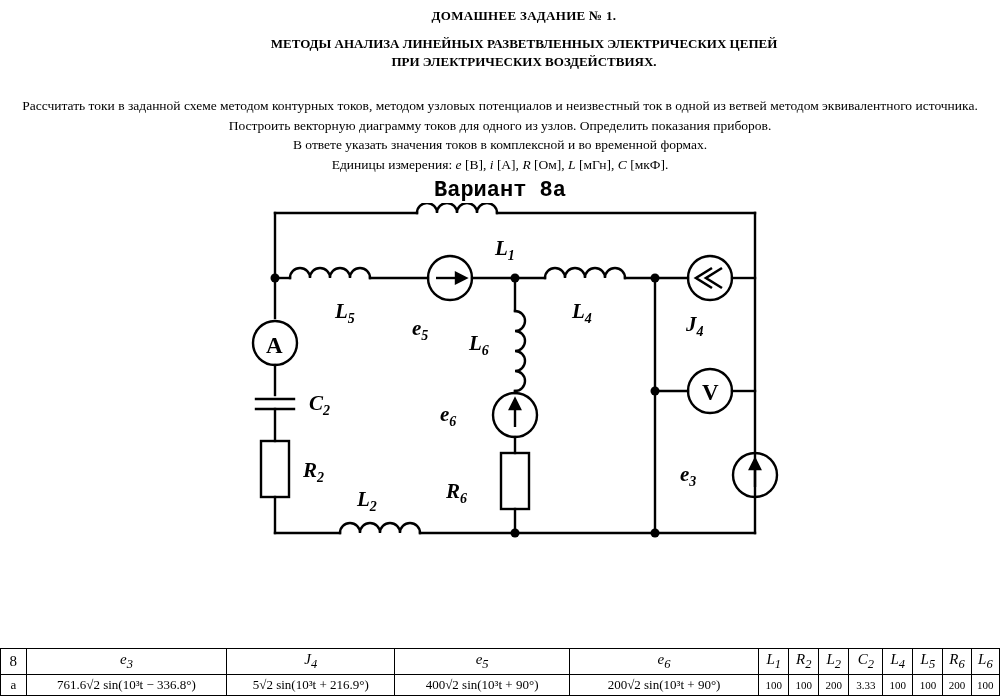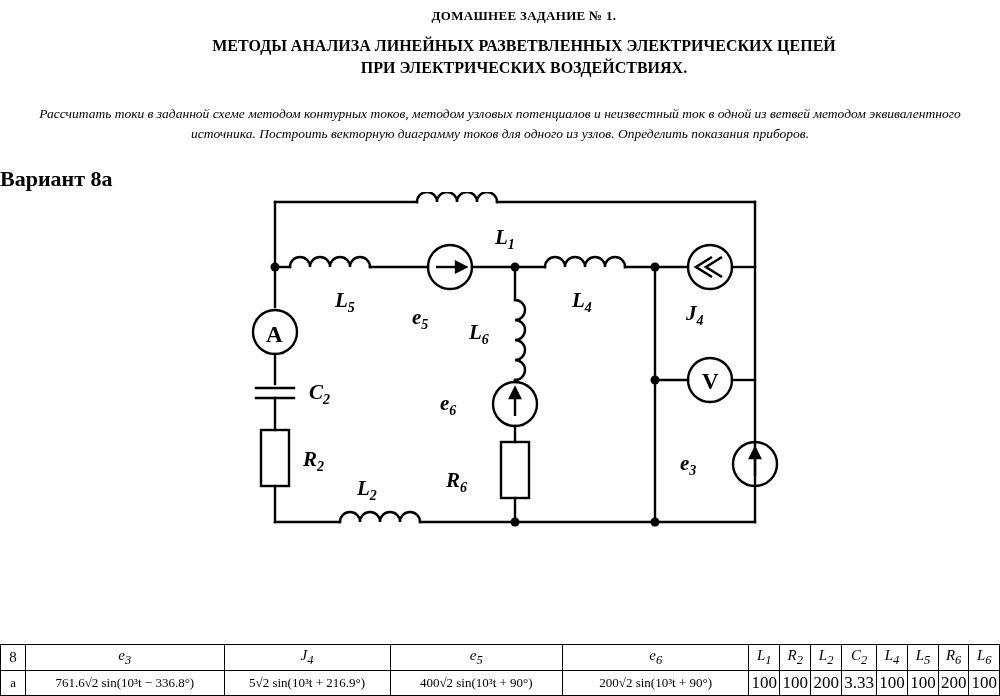--- a/index.html
+++ b/index.html
@@ -3,47 +3,49 @@
 <meta charset="utf-8">
 <style>
   html,body{margin:0;padding:0;}
   body{
     width:1000px;height:696px;background:#ffffff;
     font-family:"Liberation Serif", serif;
     color:#000;position:relative;overflow:hidden;
   }
   .hdr{text-align:center;margin-left:48px;}
   .t1{font-size:13px;font-weight:bold;letter-spacing:.3px;margin-top:8px;}
-  .t2{font-size:16px;font-weight:bold;margin-top:11px;line-height:1.35;}
+  .t2{font-size:13px;font-weight:bold;margin-top:11px;line-height:1.35;}
   .body-text{margin-top:26px;text-align:center;font-size:13.5px;line-height:1.45;}
-  .body-text .p1{padding:0 8px;font-style:italic;}
-  .variant{text-align:left;font-size:22px;font-weight:bold;margin-top:23px;}
+  .body-text .p1{padding:0 8px;}
+  .variant{text-align:center;font-size:22px;font-weight:bold;margin-top:4px;font-family:Liberation Mono, monospace;}
   .schem{position:relative;width:1000px;height:368px;}
   .schem svg{position:absolute;left:0;top:0;}
   .tbl-wrap{position:absolute;left:0;bottom:0;width:1000px;}
   table{border-collapse:collapse;width:1000px;font-size:13px;font-family:"Liberation Serif", serif;}
   th,td{border:1px solid #000;text-align:center;padding:2px 2px;white-space:nowrap;}
   .hdrrow th{font-weight:normal;font-style:italic;font-size:15px;}
-  .num{font-size:17px;}
+  .num{font-size:11px;}
   i{font-style:italic;}
   .rowlbl{font-size:13px;}
 </style>
 </head>
 <body>
 
 <div class="hdr">
   <div class="t1">ДОМАШНЕЕ ЗАДАНИЕ  № 1.</div>
   <div class="t2">
     <div>МЕТОДЫ АНАЛИЗА ЛИНЕЙНЫХ РАЗВЕТВЛЕННЫХ ЭЛЕКТРИЧЕСКИХ ЦЕПЕЙ</div>
     <div>ПРИ ЭЛЕКТРИЧЕСКИХ ВОЗДЕЙСТВИЯХ.</div>
   </div>
 </div>
 
 <div class="body-text">
   <div class="p1">Рассчитать токи  в заданной схеме методом контурных токов, методом узловых потенциалов и неизвестный ток в одной из ветвей методом эквивалентного источника. Построить векторную диаграмму токов для одного из узлов. Определить показания приборов.</div>
+  <div>В ответе указать значения токов в комплексной и во временной формах.</div>
+  <div>Единицы измерения: <i>e</i> [В], <i>i</i> [А], <i>R</i> [Ом], <i>L</i> [мГн], <i>C</i> [мкФ].</div>
 </div>
 
 <div class="variant">Вариант 8а</div>
 
 <div class="schem">
 <svg width="1000" height="368" viewBox="0 0 1000 368" xmlns="http://www.w3.org/2000/svg">
   <g stroke="#000" stroke-width="2.4" fill="none" stroke-linecap="square">
 
     <path d="M275,10 L417,10"></path>
 

